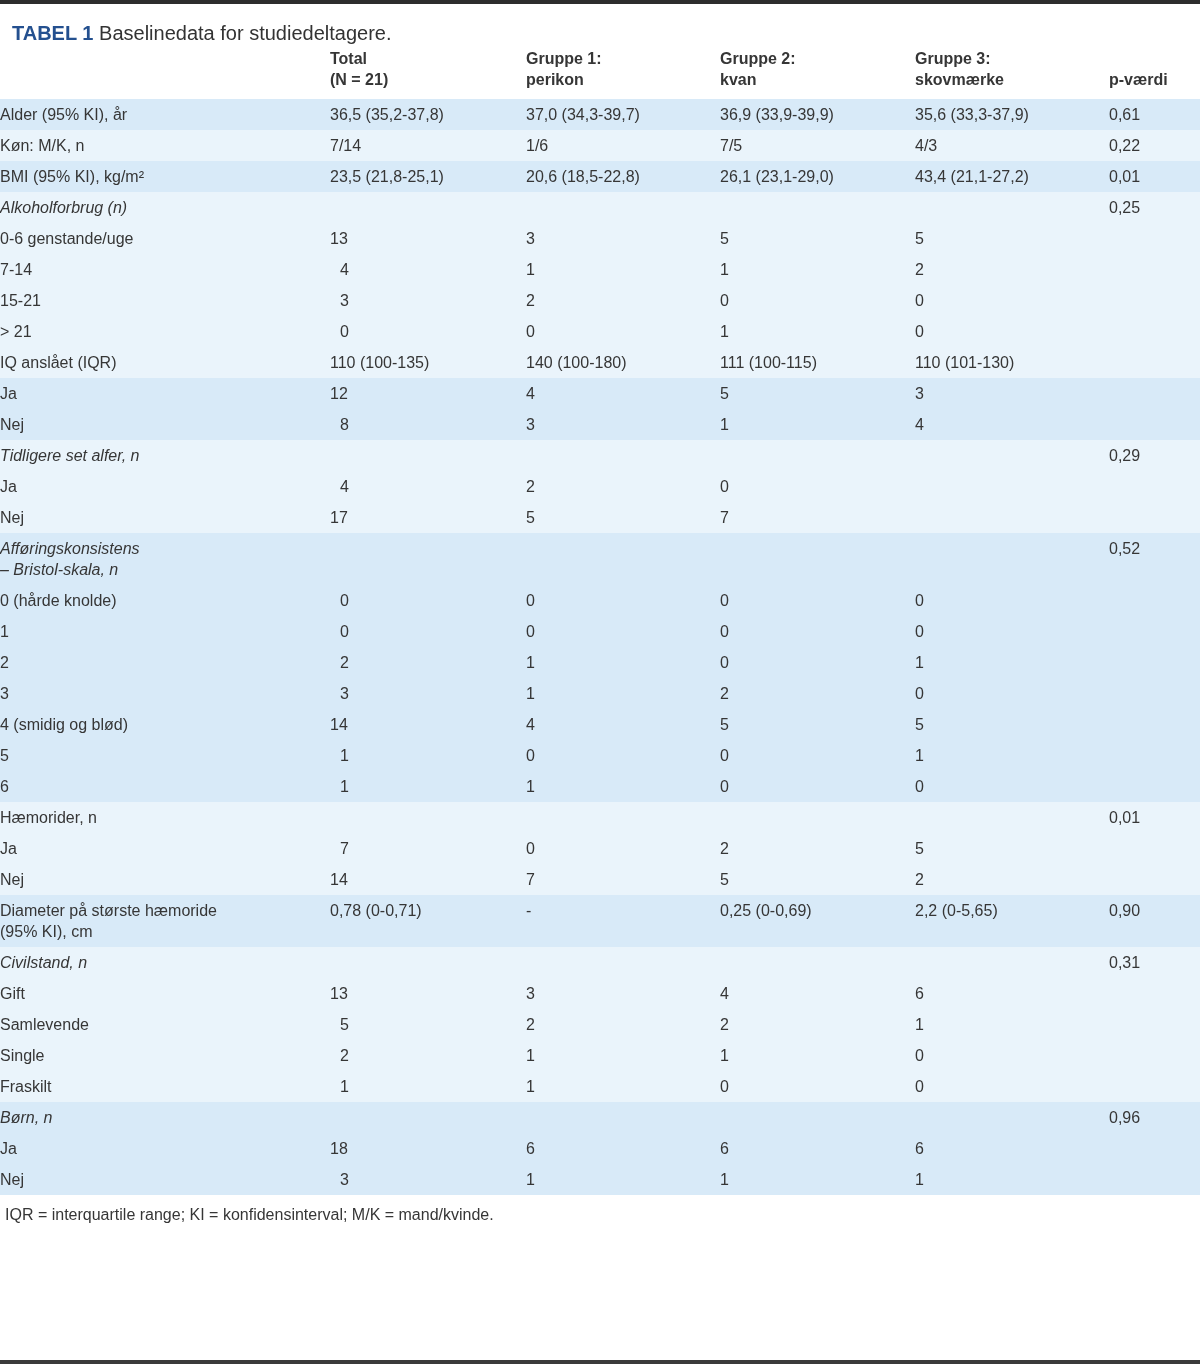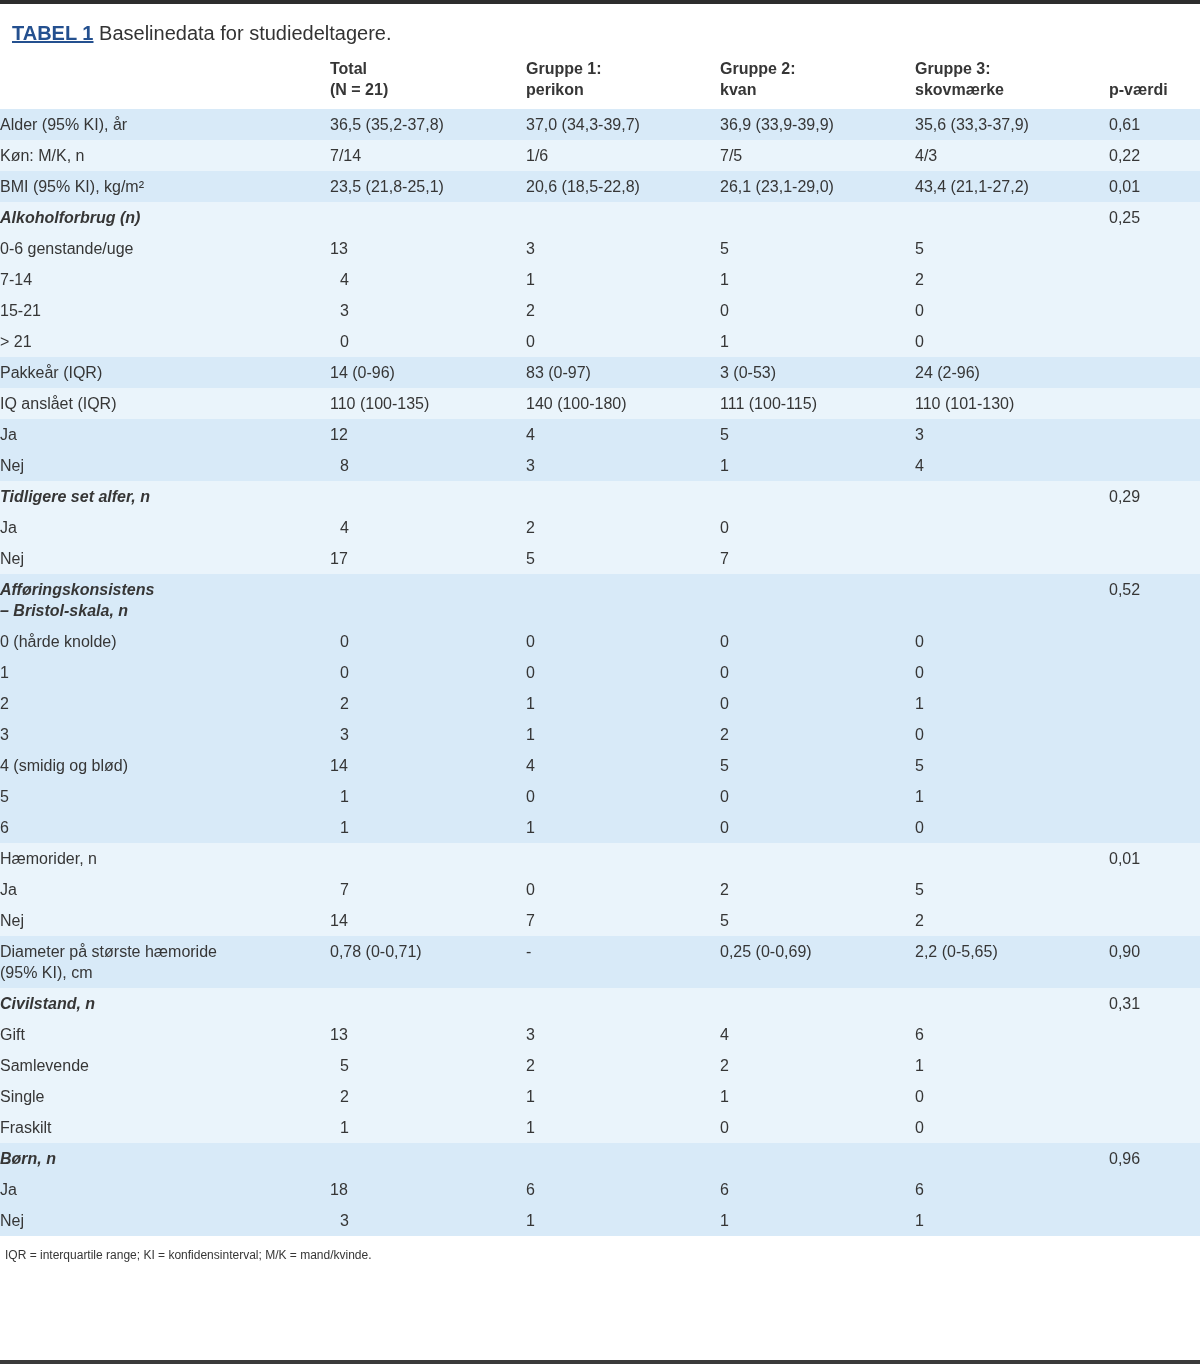--- a/index.html
+++ b/index.html
@@ -11,51 +11,51 @@
     color: #363636;
     font-family: "Liberation Sans", "DejaVu Sans", sans-serif;
     display: flex;
     flex-direction: column;
     overflow: hidden;
   }
   .top-rule { flex: 0 0 auto; height: 4px; background: #2d2d2d; }
   .bottom-rule { flex: 0 0 auto; margin-top: auto; height: 4px; background: #3a3a3a; }
 
   .title { margin: 17px 12px 0 12px; font-size: 20px; line-height: 24px; color: #333333; }
-  .title .tlabel { color: #24508f; font-weight: bold; text-decoration: underline; }
+  .title .tlabel { color: #24508f; font-weight: bold; }
 
   table.baseline {
     width: 1200px;
     table-layout: fixed;
     border-collapse: collapse;
-    margin-top: 13px;
+    margin-top: 3px;
     font-size: 16px;
   }
   th {
     font-weight: bold;
     text-align: left;
     vertical-align: bottom;
     padding: 0 0 9px 0;
     line-height: 21px;
     white-space: pre-line;
     color: #363636;
   }
   th.c-label { padding-left: 12px; }
   td {
     vertical-align: top;
     padding: 5px 0 5px 0;
     line-height: 21px;
   }
   td.label { padding-left: 0; white-space: pre-line; }
-  td.it { font-style: italic; font-weight: bold; }
+  td.it { font-style: italic; }
   td.pad1 { padding-left: 10px; }   
   tr.sd { background: #d8eaf8; }
   tr.sl { background: #eaf4fb; }
 
-  .footnote { margin: 9px 12px 16px 5px; font-size: 12px; line-height: 21px; color: #363636; }
+  .footnote { margin: 9px 12px 16px 5px; font-size: 16px; line-height: 21px; color: #363636; }
 </style>
 </head>
 <body>
 
 <div class="page">
   <div class="top-rule"></div>
 
   <div class="title">
     <span class="tlabel">TABEL 1</span>
     <span>Baselinedata for studiedeltagere.</span>
@@ -142,28 +142,20 @@
           <td class=""></td>
         </tr>
         <tr class="sl">
           <td class="label">&gt; 21</td>
           <td class="pad1">0</td>
           <td class="">0</td>
           <td class="">1</td>
           <td class="">0</td>
           <td class=""></td>
         </tr>
-        <tr class="sd">
-          <td class="label">Pakkeår (IQR)</td>
-          <td class="">14 (0-96)</td>
-          <td class="">83 (0-97)</td>
-          <td class="">3 (0-53)</td>
-          <td class="">24 (2-96)</td>
-          <td class=""></td>
-        </tr>
         <tr class="sl">
           <td class="label">IQ anslået (IQR)</td>
           <td class="">110 (100-135)</td>
           <td class="">140 (100-180)</td>
           <td class="">111 (100-115)</td>
           <td class="">110 (101-130)</td>
           <td class=""></td>
         </tr>
         <tr class="sd">
           <td class="label">Ja</td>

